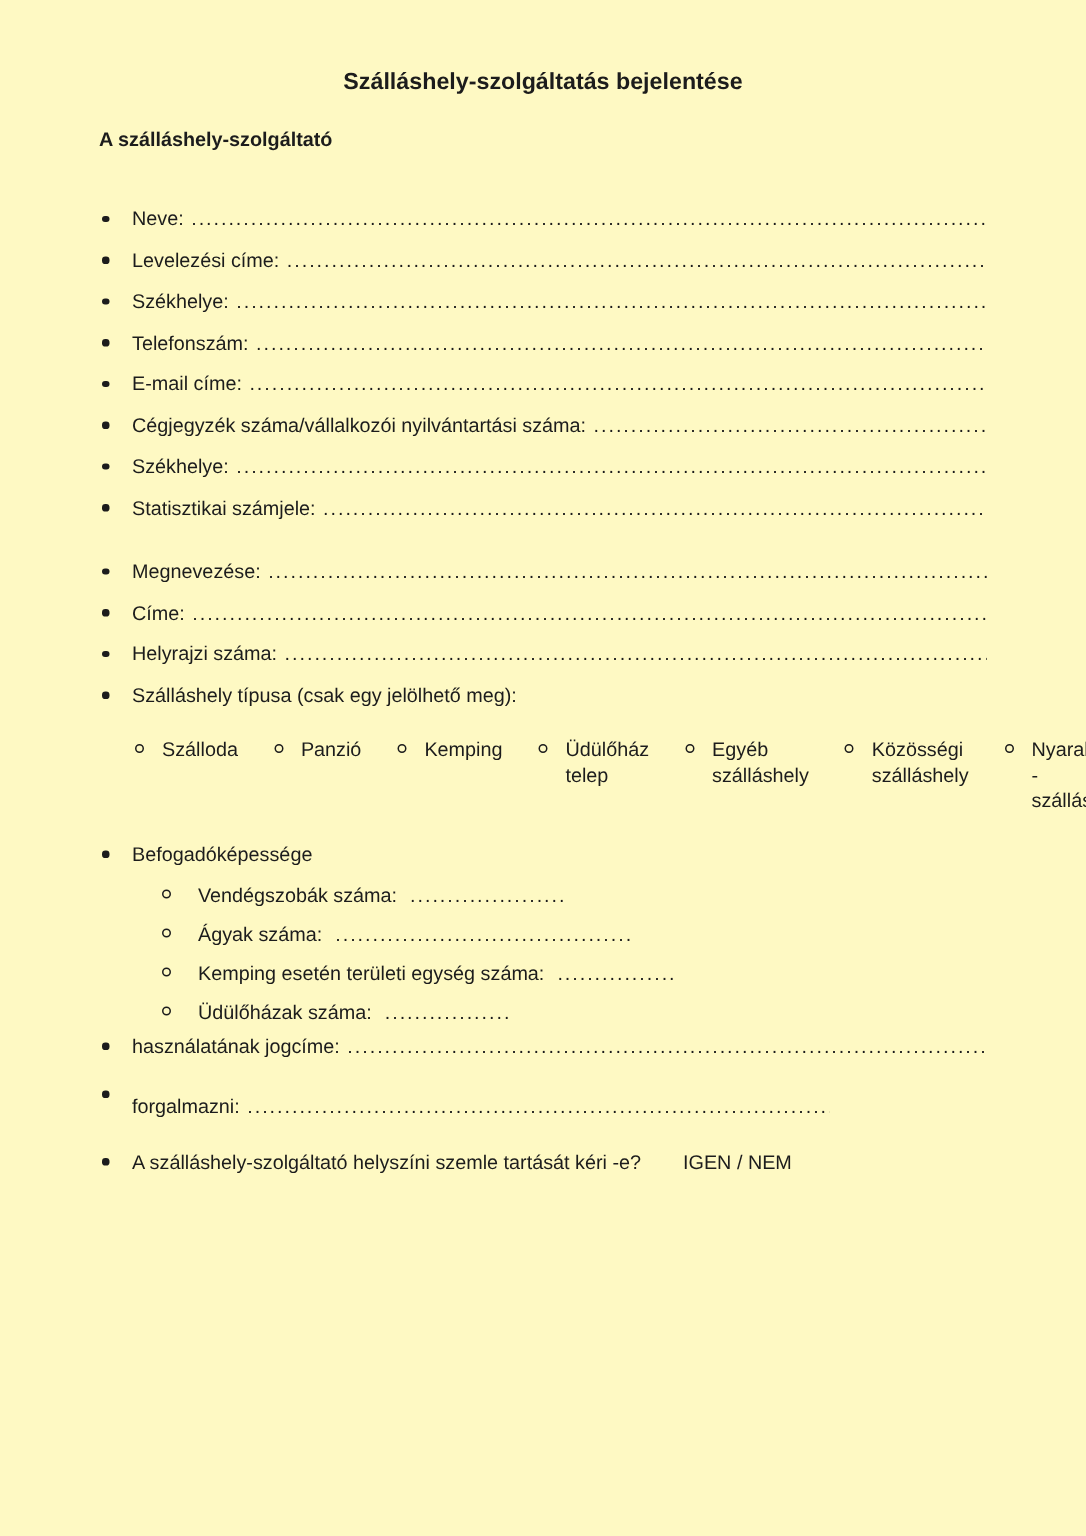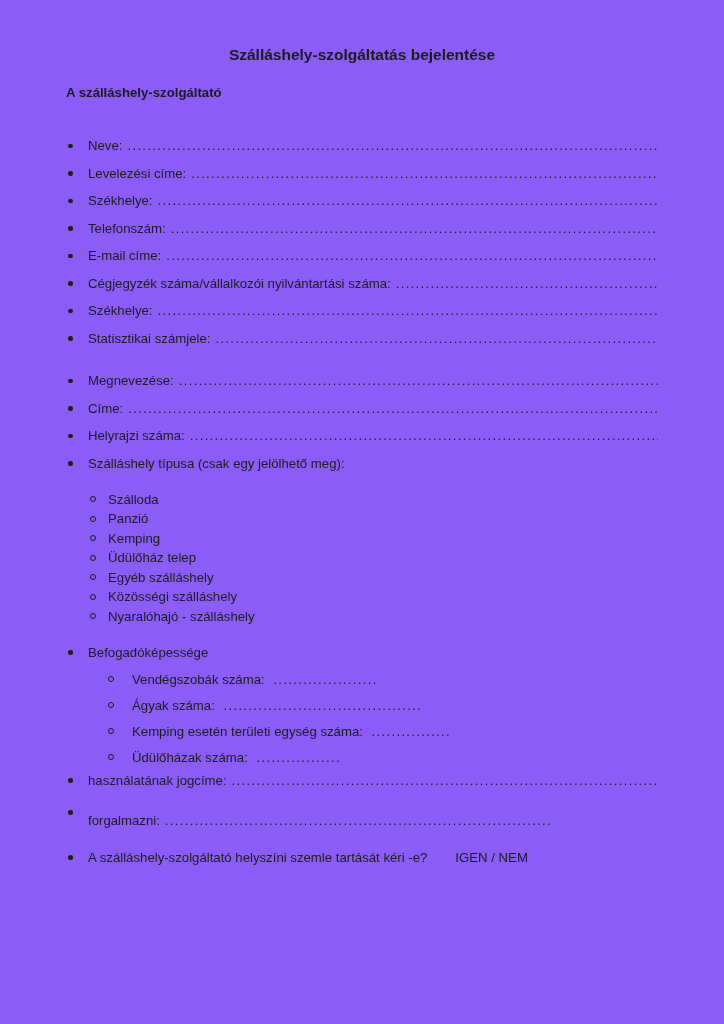--- a/index.html
+++ b/index.html
@@ -1,36 +1,36 @@
 <!DOCTYPE html>
 <html><head>
 <meta charset="utf-8">
 <style>
   html,body{margin:0;padding:0;background:#ffffff;}
   .page{
-    width:724px;height:1024px;background:#8b5cf6;color:#1c1c1c;
+    width:724px;height:1024px;background:#fef9c3;color:#1c1c1c;
     font-family:"Liberation Sans",sans-serif;font-size:13.2px;
     box-sizing:border-box;padding:45px 66px 20px 66px;
     display:flex;flex-direction:column;align-items:stretch;overflow:hidden;
   }
   .title{font-size:15.5px;font-weight:bold;line-height:20px;text-align:center;}
   .heading{font-weight:bold;line-height:17px;}
   .h-provider{margin-top:19px;}
   .h-acc{margin-top:17px;}
   .list{display:flex;flex-direction:column;}
   .list-provider{margin-top:36px;justify-content:flex-end;}
   .list-acc{margin-top:15px;}
   .row{display:flex;align-items:baseline;line-height:17px;margin-bottom:10.5px;
        position:relative;padding-left:22px;}
   .bullet{position:absolute;left:2px;top:6.5px;width:4.5px;height:4.5px;
           background:#1c1c1c;border-radius:50%;}
   .label{white-space:nowrap;}
   .fill{flex:1 1 0;overflow:hidden;white-space:nowrap;letter-spacing:1.3px;margin-left:5px;}
   .fill-fixed{flex:0 0 388px;overflow:hidden;white-space:nowrap;letter-spacing:1.3px;margin-left:5px;}
-  .types{display:flex;flex-direction:column;margin-top:8.5px;}
+  .types{display:flex;flex-direction:row;margin-top:8.5px;}
   .type-row{position:relative;padding-left:42px;line-height:17px;margin-bottom:2.5px;}
   .circle{position:absolute;left:24px;top:5.5px;width:6px;height:6px;box-sizing:border-box;
           border:1.2px solid #1c1c1c;border-radius:50%;background:transparent;}
   .r-capacity-head{margin-top:16.5px;margin-bottom:0;}
   .cap-list{display:flex;flex-direction:column;margin-top:10px;}
   .cap-row{position:relative;padding-left:66px;line-height:17px;margin-bottom:9px;white-space:nowrap;}
   .cap-row:last-child{margin-bottom:0;}
   .cap-row .circle{left:42px;}
   .dots-fixed{letter-spacing:1.3px;margin-left:5px;}
   .r-usage{margin-top:6px;margin-bottom:0;}

